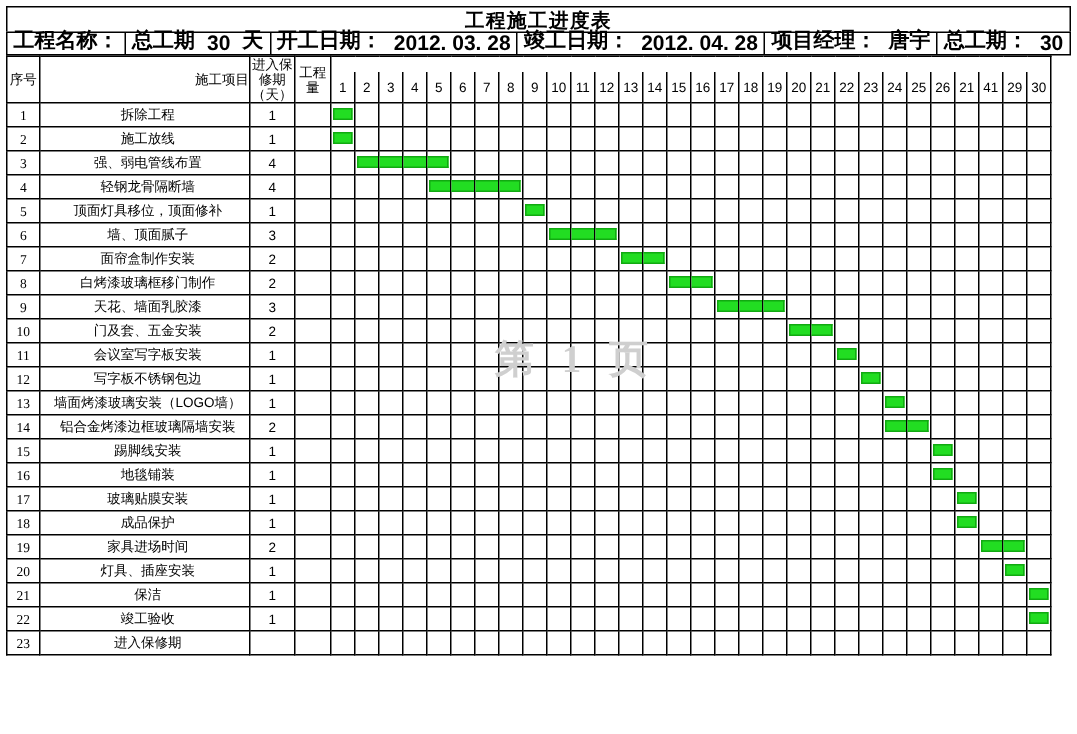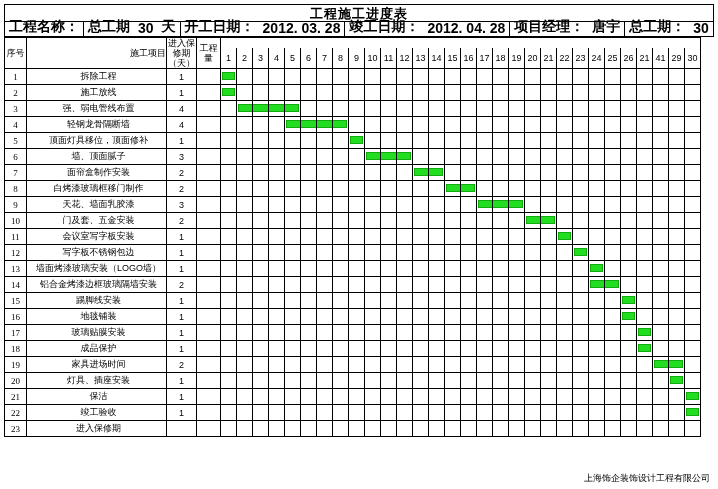--- a/index.html
+++ b/index.html
@@ -1052,14 +1052,14 @@
           <td class="c-day bar-cell"></td>
           <td class="c-day bar-cell"></td>
           <td class="c-day bar-cell"></td>
           <td class="c-day bar-cell"></td>
           <td class="c-day bar-cell"></td>
           <td class="c-day bar-cell"></td>
         </tr>
       </tbody>
   </table>
 
-  <div class="footer">上海饰企装饰设计工程有限公司</div>
+  <div class="watermark">第 1 页</div>
 </div>
 
 </body></html>

